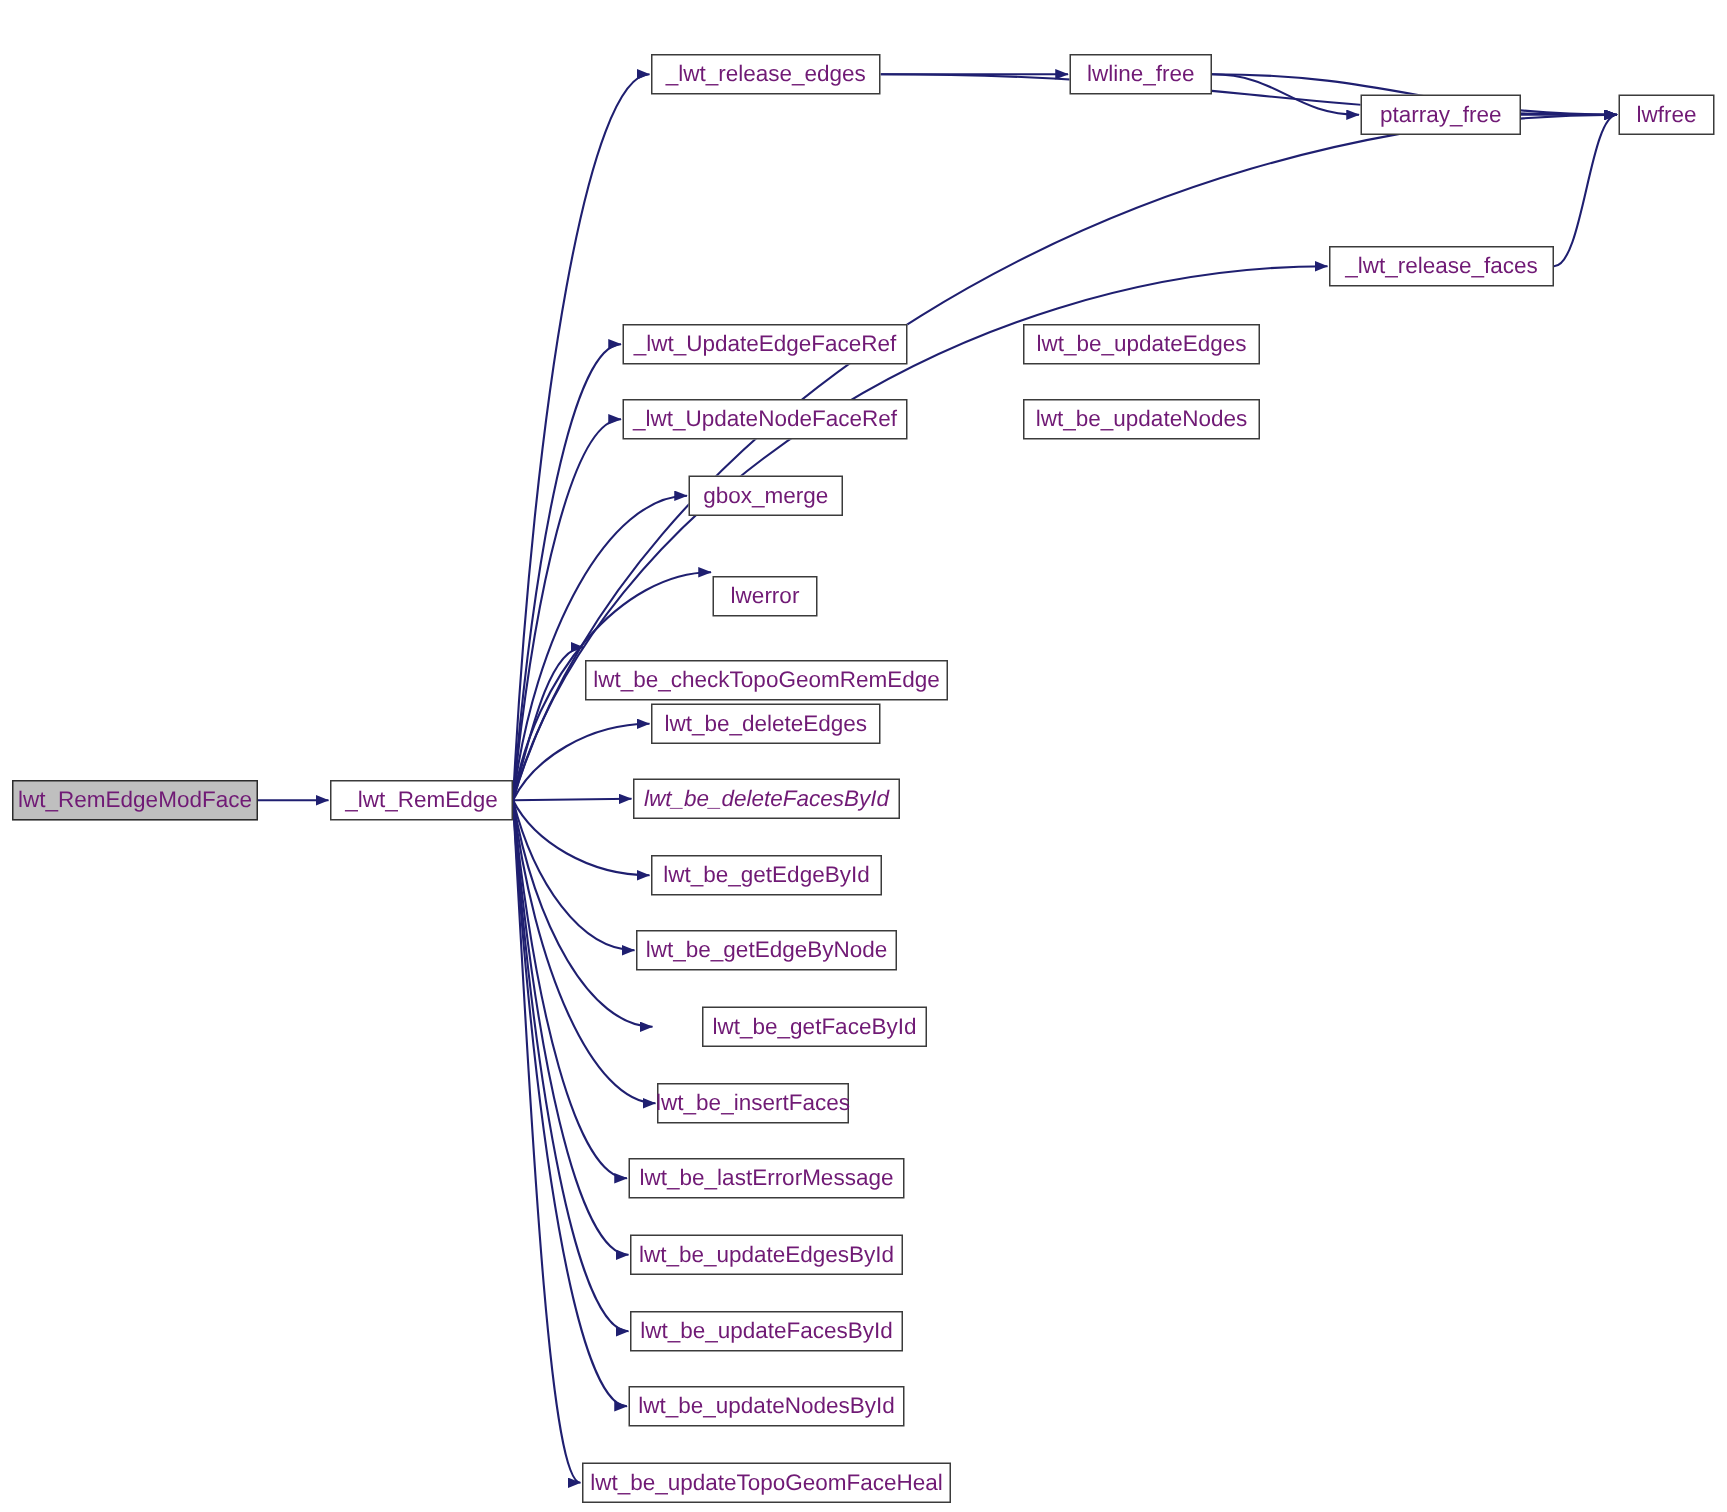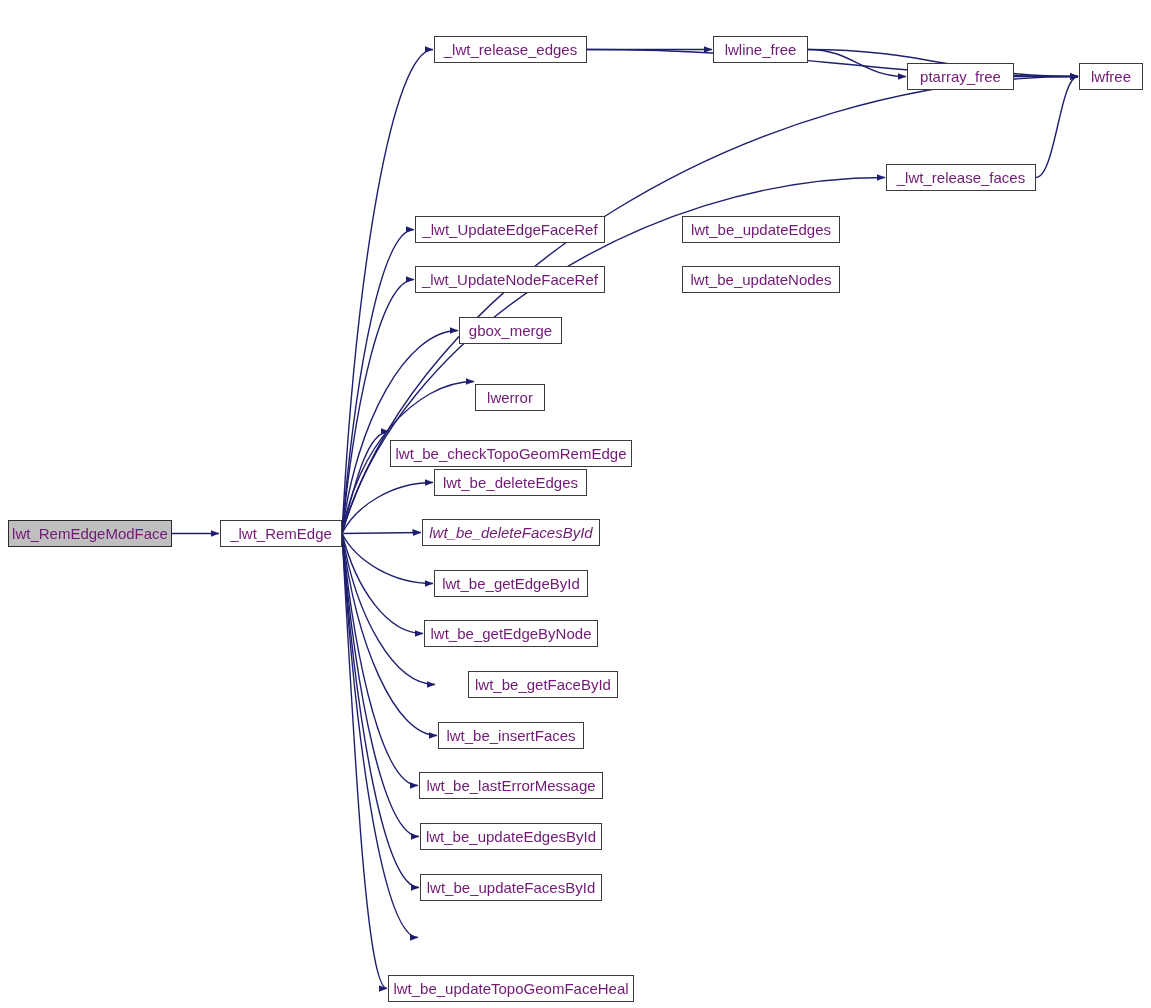--- a/index.html
+++ b/index.html
@@ -137,28 +137,31 @@
     </div>
     <div class="node" style="left: 434px; top: 570px; width: 154px; height: 27px;">
       <span class="node-label">lwt_be_getEdgeById</span>
     </div>
     <div class="node" style="left: 424px; top: 620px; width: 174px; height: 27px;">
       <span class="node-label">lwt_be_getEdgeByNode</span>
     </div>
     <div class="node" style="left: 436px; top: 671px; width: 150px; height: 27px; margin-left: 32px;">
       <span class="node-label">lwt_be_getFaceById</span>
     </div>
-    <div class="node" style="left: 438px; top: 722px; width: 146px; height: 27px;">
+    <div class="node" style="left: 438px; top: 722px; width: 128px; height: 27px;">
       <span class="node-label">lwt_be_insertFaces</span>
     </div>
     <div class="node" style="left: 419px; top: 772px; width: 184px; height: 27px;">
       <span class="node-label">lwt_be_lastErrorMessage</span>
     </div>
     <div class="node" style="left: 420px; top: 874px; width: 182px; height: 27px;">
       <span class="node-label">lwt_be_updateFacesById</span>
     </div>
     <div class="node" style="left: 420px; top: 823px; width: 182px; height: 27px;">
       <span class="node-label">lwt_be_updateEdgesById</span>
     </div>
+    <div class="node" style="left: 419px; top: 924px; width: 184px; height: 27px;">
+      <span class="node-label">lwt_be_updateNodesById</span>
+    </div>
     <div class="node" style="left: 388px; top: 975px; width: 246px; height: 27px;">
       <span class="node-label">lwt_be_updateTopoGeomFaceHeal</span>
     </div>
   </div>
 
 </body></html>

